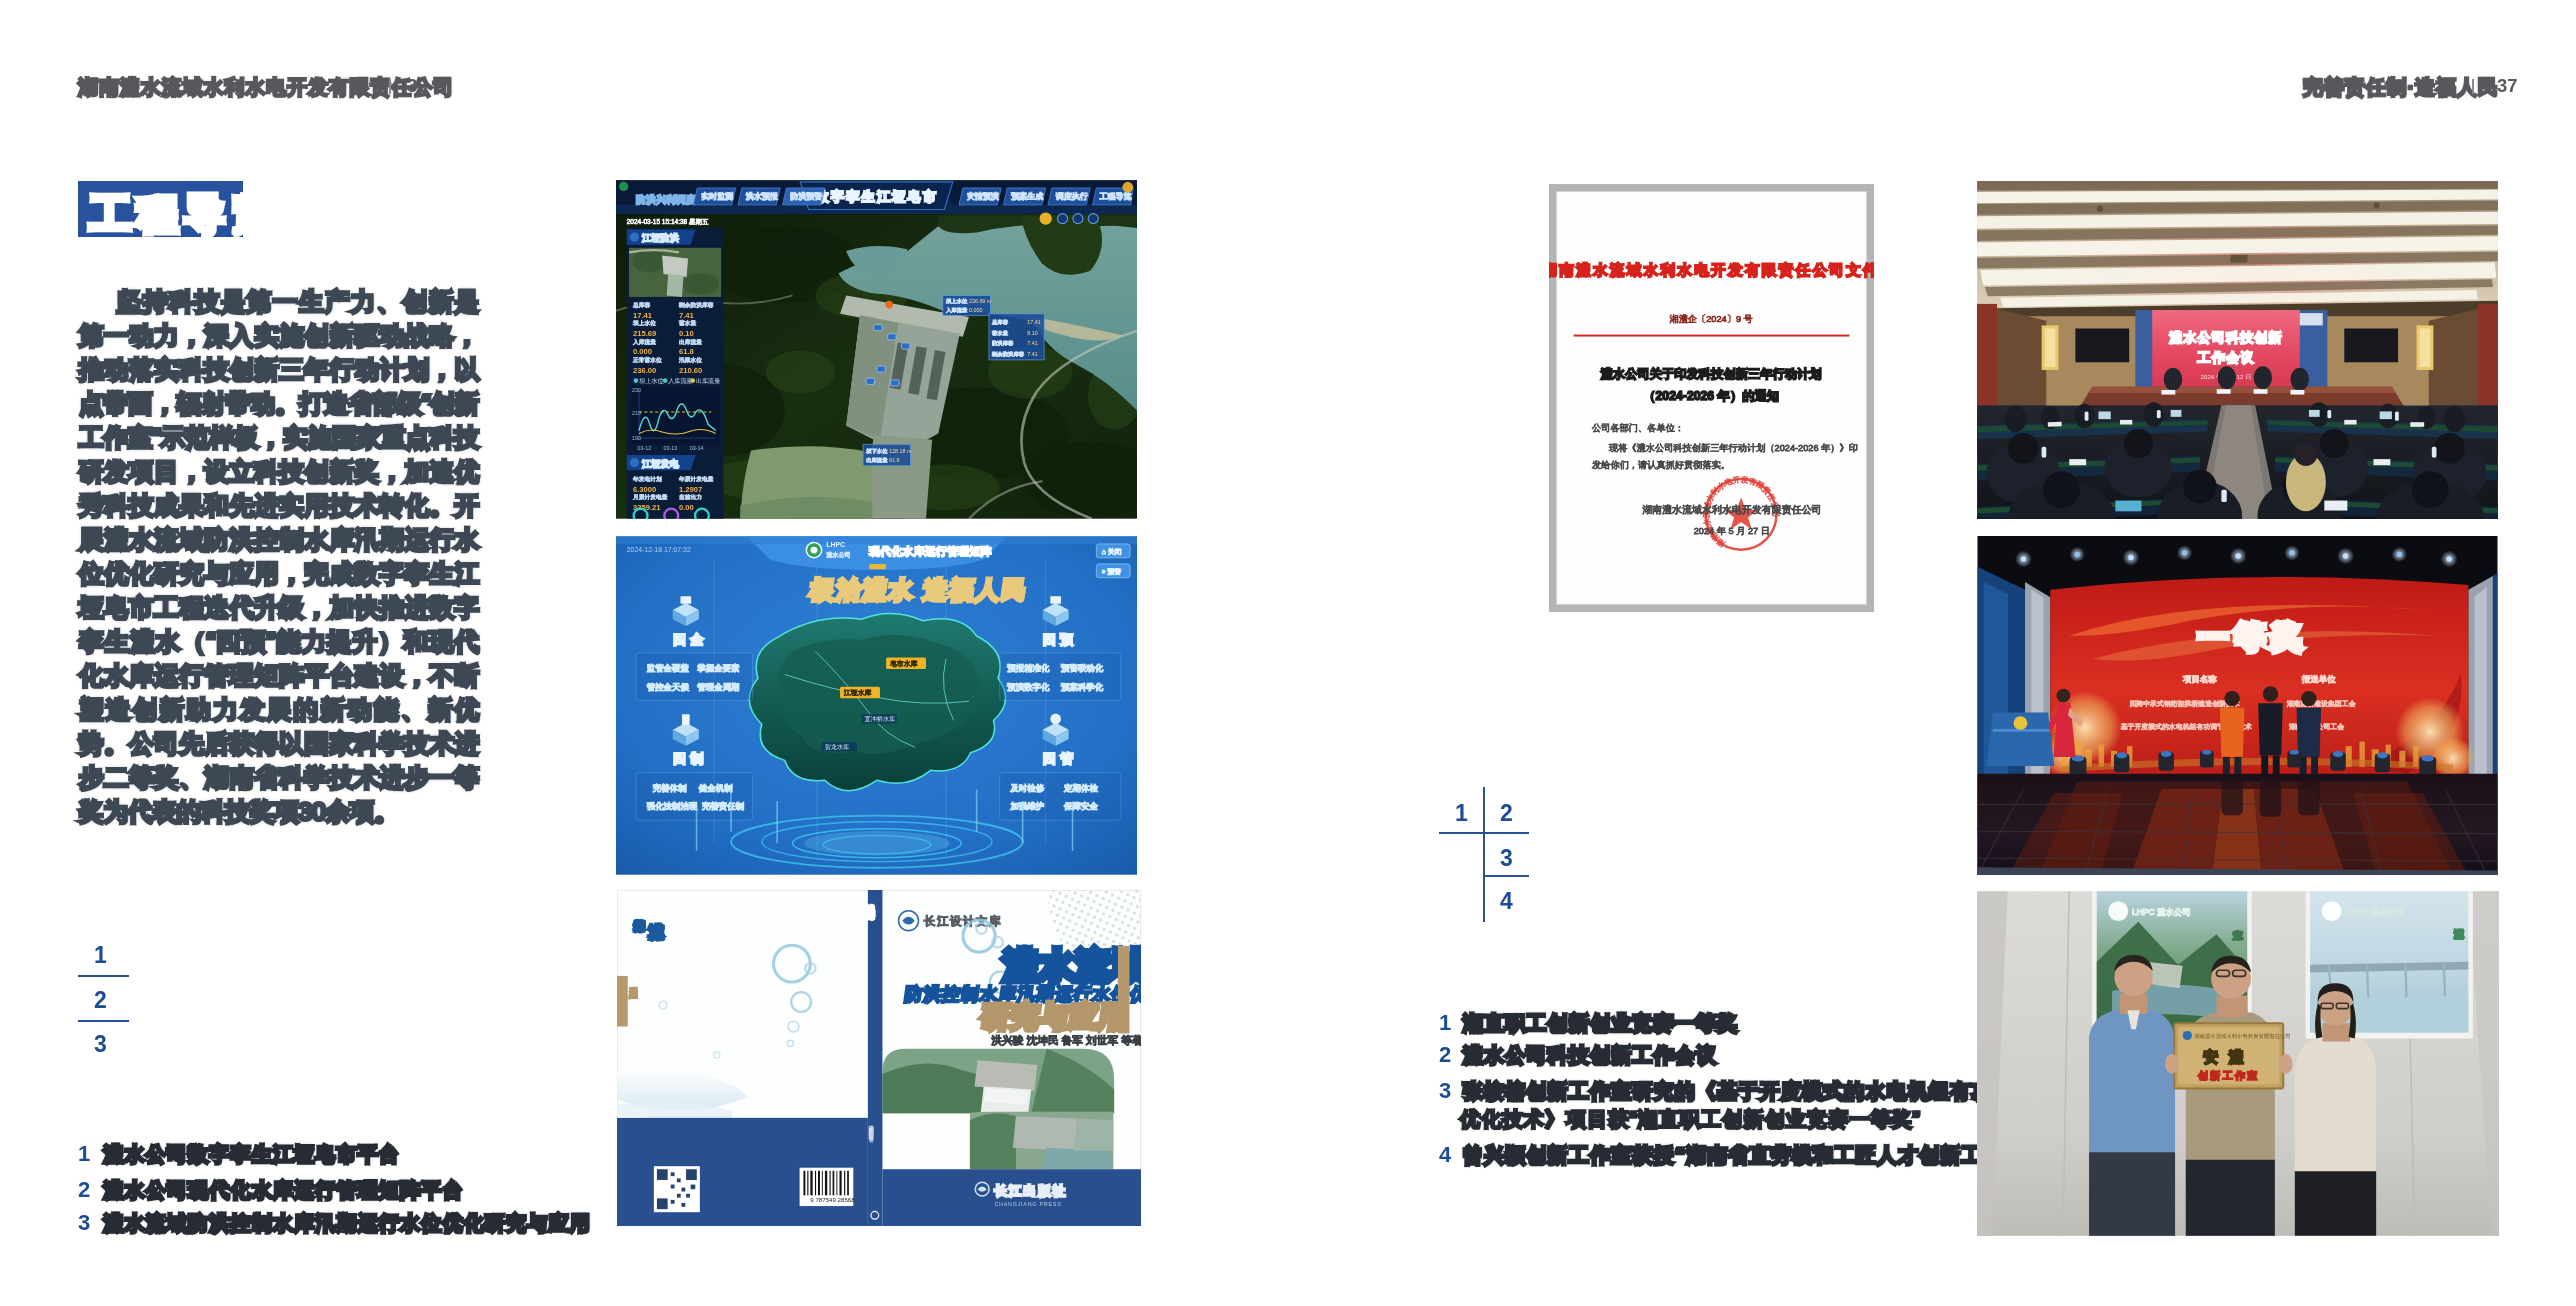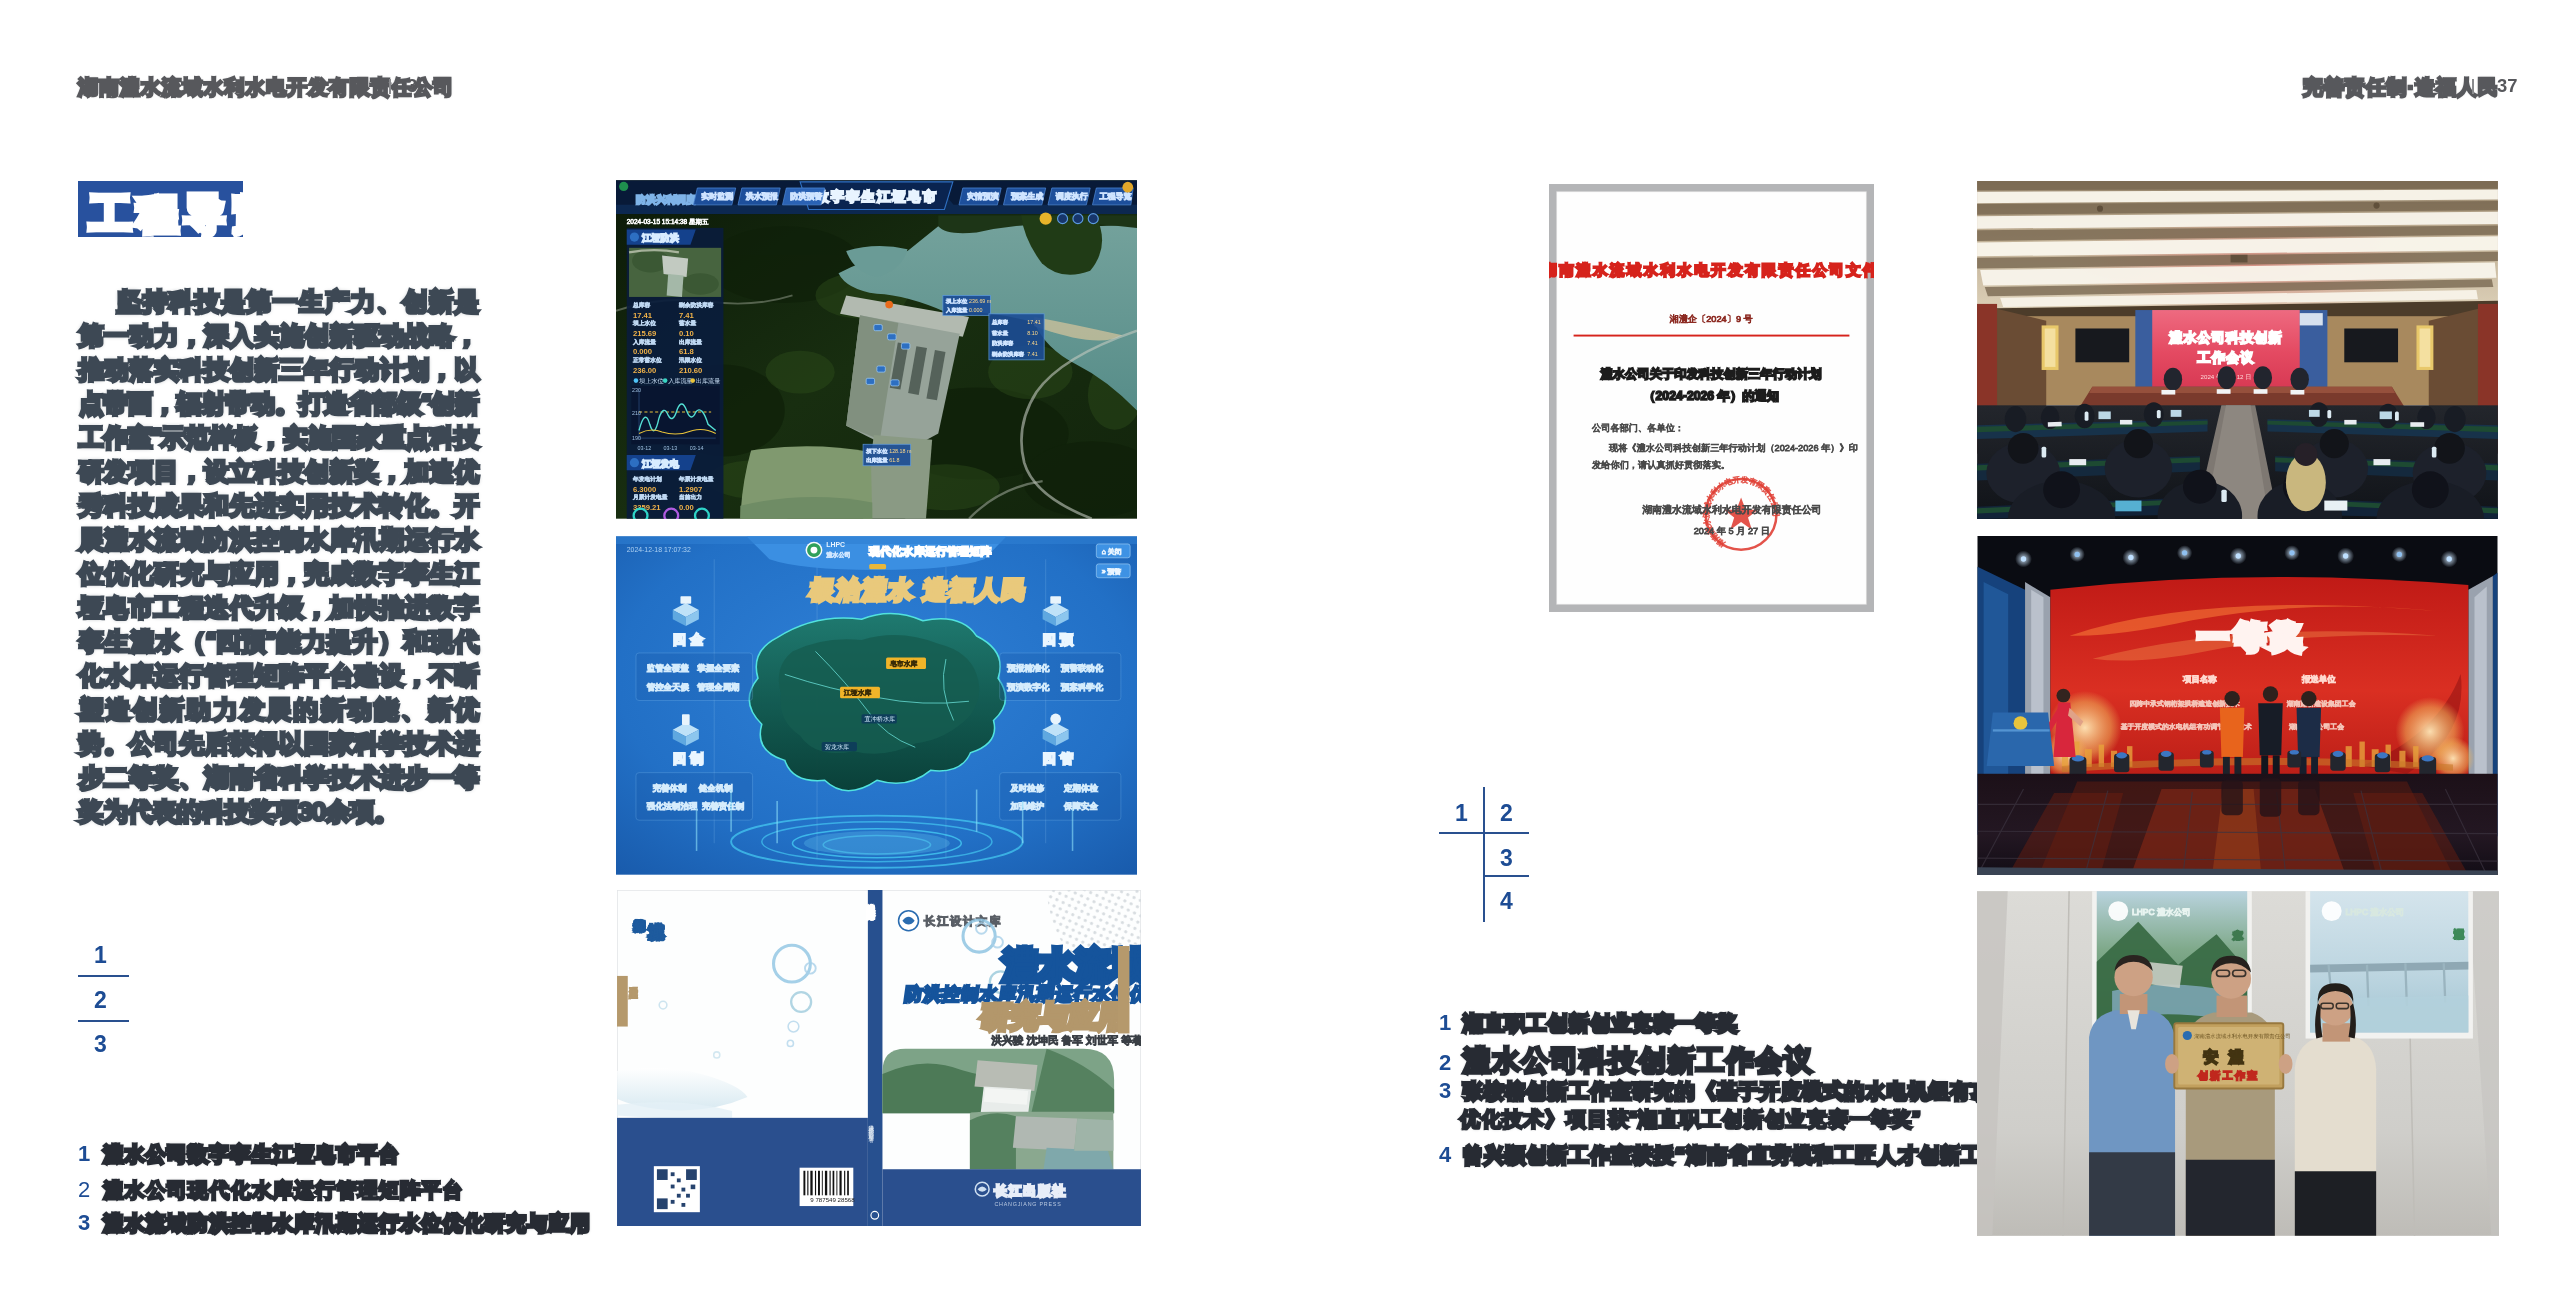--- a/index.html
+++ b/index.html
@@ -35,21 +35,21 @@
 <div class="abs" style="left:78px;top:975px;width:51px;height:1.5px;background:#29508f;"></div>
 
 <div class="abs" style="left:94px;top:987px;font-size:23px;font-weight:bold;color:#1d4c94;">2</div>
 
 <div class="abs" style="left:78px;top:1020px;width:51px;height:1.5px;background:#29508f;"></div>
 
 <div class="abs" style="left:94px;top:1031px;font-size:23px;font-weight:bold;color:#1d4c94;">3</div>
 
 <div class="abs" style="left:78px;top:1141px;font-size:22px;font-weight:bold;color:#1d4c94;">1<span class="cjkt" style="color:#272b33;margin-left:13px;font-size:20px;letter-spacing:1.2px;">澧水公司数字孪生江垭皂市平台</span></div>
 
-<div class="abs" style="left:78px;top:1177px;font-size:22px;font-weight:normal;color:#1d4c94;">2<span class="cjkt" style="color:#272b33;margin-left:13px;font-size:20px;letter-spacing:1.2px;">澧水公司现代化水库运行管理矩阵平台</span></div>
+<div class="abs" style="left:78px;top:1177px;font-size:22px;font-weight:bold;color:#1d4c94;">2<span class="cjkt" style="color:#272b33;margin-left:13px;font-size:20px;letter-spacing:1.2px;">澧水公司现代化水库运行管理矩阵平台</span></div>
 
 <div class="abs" style="left:78px;top:1210px;font-size:22px;font-weight:bold;color:#1d4c94;">3<span class="cjkt" style="color:#272b33;margin-left:13px;font-size:20px;letter-spacing:1.2px;">澧水流域防洪控制水库汛期运行水位优化研究与应用</span></div>
 
 <svg class="abs" id="fig1" style="left:616px;top:180px;" width="521" height="339" viewBox="0 0 679 441">
 <defs>
 <linearGradient id="f1forest" x1="0" y1="0" x2="1" y2="1">
 <stop offset="0" stop-color="#0c1a08"></stop>
         <stop offset="0.5" stop-color="#182e10"></stop>
         <stop offset="1" stop-color="#12240c"></stop>
 </linearGradient>
@@ -574,21 +574,21 @@
 <div class="abs" style="left:1439px;top:832px;width:90px;height:1.5px;background:#29508f;"></div>
 
 <div class="abs" style="left:1500px;top:845px;font-size:23px;font-weight:bold;color:#1d4c94;">3</div>
 
 <div class="abs" style="left:1483px;top:875px;width:46px;height:1.5px;background:#29508f;"></div>
 
 <div class="abs" style="left:1500px;top:888px;font-size:23px;font-weight:bold;color:#1d4c94;">4</div>
 
 <div class="abs" style="left:1439px;top:1010px;font-size:22px;font-weight:bold;color:#1d4c94;">1<span class="cjkt" style="color:#272b33;margin-left:11.5px;font-size:20px;letter-spacing:1.2px;">湘直职工创新创业竞赛一等奖</span></div>
 
-<div class="abs" style="left:1439px;top:1042px;font-size:22px;font-weight:bold;color:#1d4c94;">2<span class="cjkt" style="color:#272b33;margin-left:11.5px;font-size:28px;letter-spacing:1.2px;">澧水公司科技创新工作会议</span></div>
+<div class="abs" style="left:1439px;top:1042px;font-size:22px;font-weight:bold;color:#1d4c94;">2<span class="cjkt" style="color:#272b33;margin-left:11.5px;font-size:20px;letter-spacing:1.2px;">澧水公司科技创新工作会议</span></div>
 
 <div class="abs" style="left:1439px;top:1078px;font-size:22px;font-weight:bold;color:#1d4c94;">3<span class="cjkt" style="color:#272b33;margin-left:11.5px;font-size:20px;letter-spacing:1.2px;">张桉榕创新工作室研究的《基于开度模式的水电机组有功调节</span></div>
 
 <div class="abs cjkt" style="left:1460px;top:1106px;font-size:20px;font-weight:normal;color:#272b33;letter-spacing:1.2px;">优化技术》项目获“湘直职工创新创业竞赛一等奖”</div>
 
 <div class="abs" style="left:1439px;top:1142px;font-size:22px;font-weight:bold;color:#1d4c94;">4<span class="cjkt" style="color:#272b33;margin-left:11.5px;font-size:20px;letter-spacing:1.2px;">曾兴颖创新工作室获授“湖南省直劳模和工匠人才创新工作室”</span></div>
 
 <svg class="abs" id="doc" style="left:1549px;top:184px;" width="325" height="428" viewBox="0 0 423 557">
 
 <rect x="0" y="0" width="423" height="557" fill="#b4b5b7"></rect>

